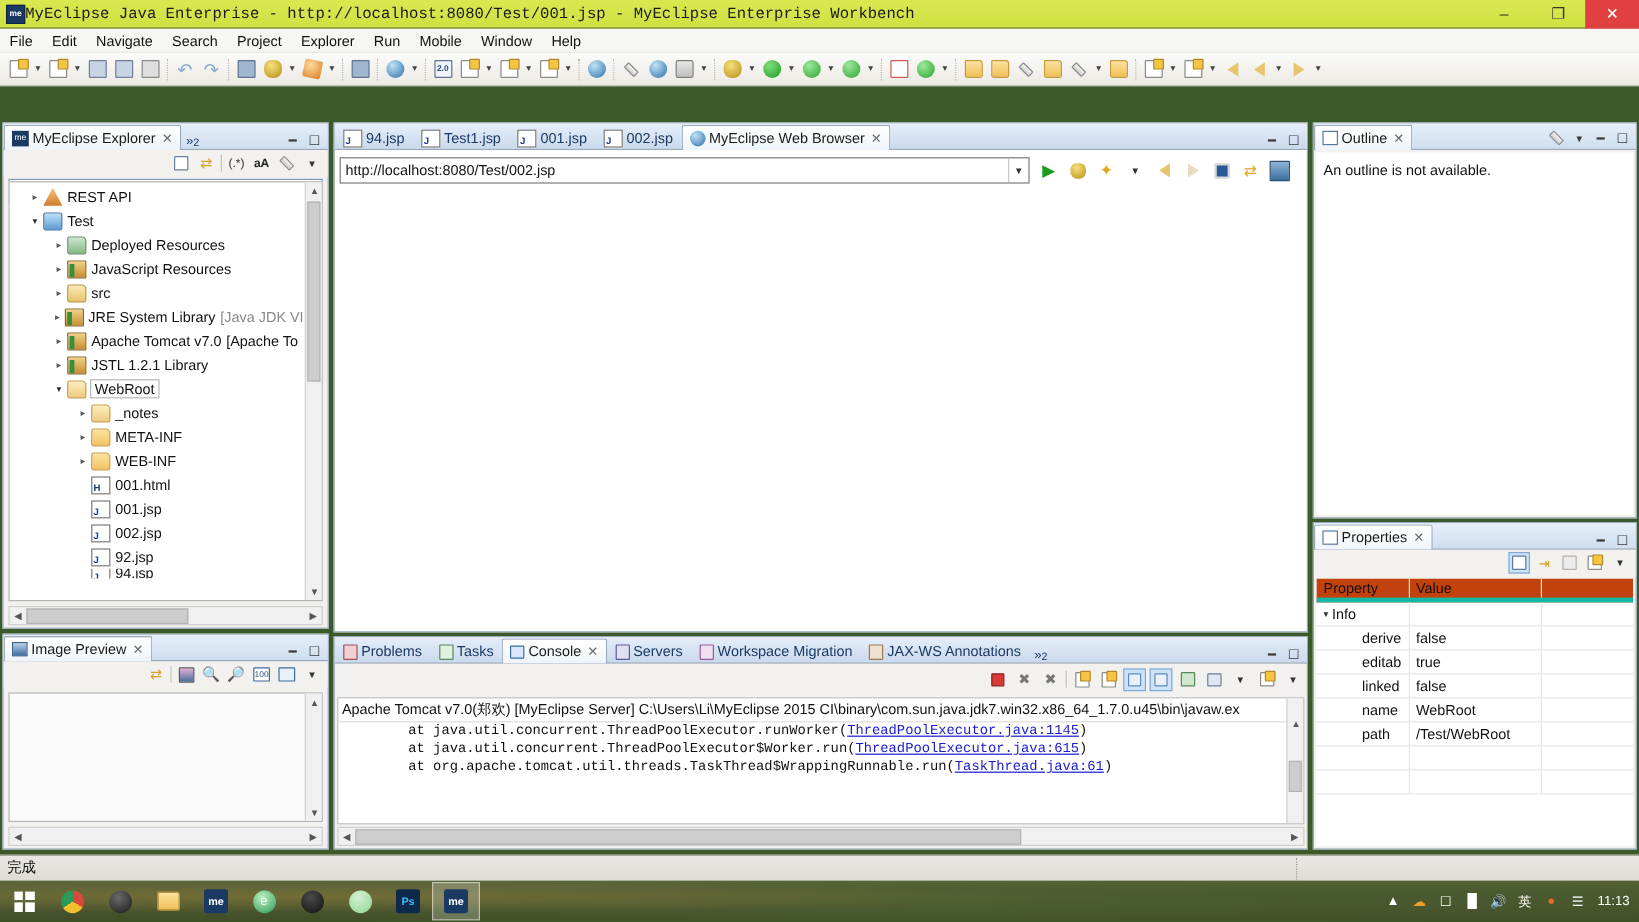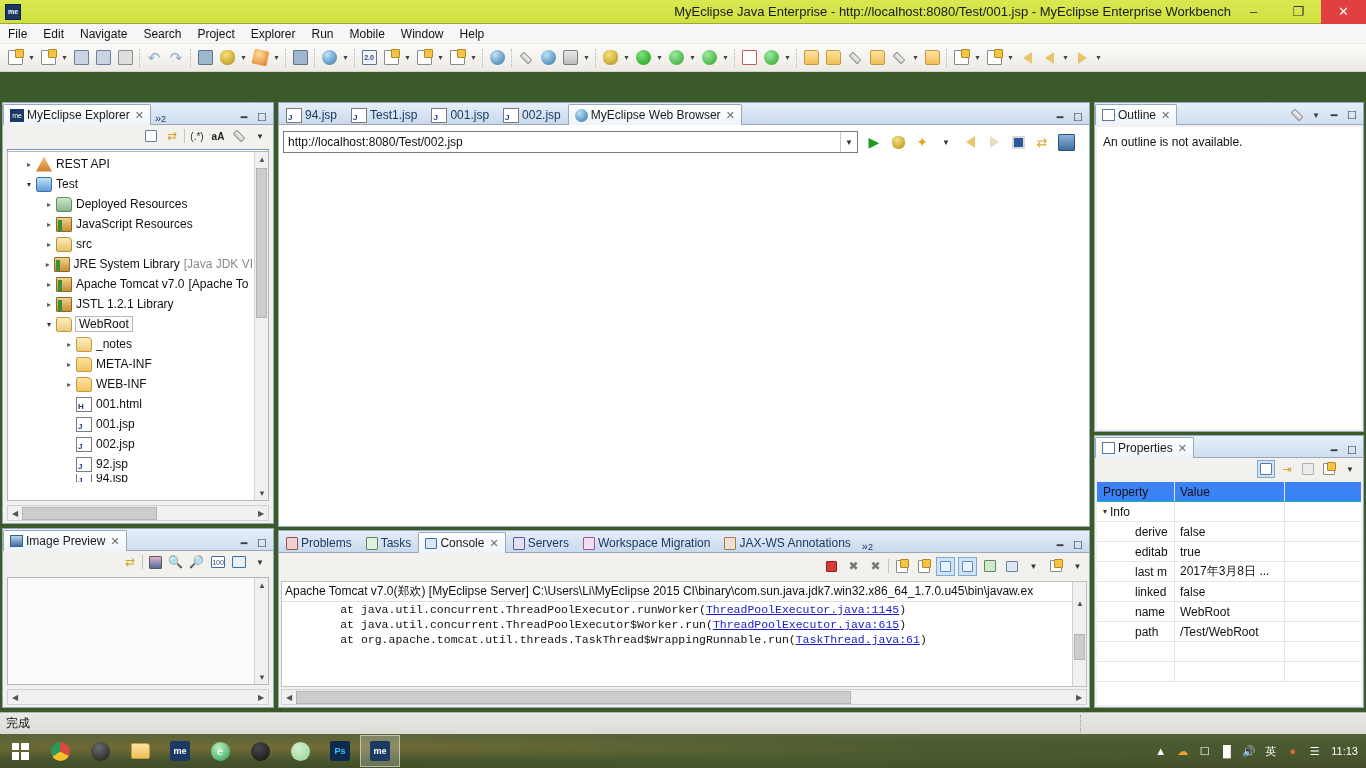--- a/index.html
+++ b/index.html
@@ -20,22 +20,22 @@
     border-bottom: 1px solid #9aa83a;
     display: flex; align-items: center;
   }
   #titlebar .tb-icon {
     width: 16px; height: 16px; margin-left: 5px;
     background: #1b3a63; color: #fff; font-size: 7px; font-weight: bold;
     display: flex; align-items: center; justify-content: center;
     border: 1px solid #0e2340;
   }
   #titlebar .tb-title {
-    flex: 1; text-align: right; font-size: 13px; color: #1a1a1a;
-    white-space: nowrap; overflow: hidden;
+    flex: 1; text-align: left; font-size: 13px; color: #1a1a1a;
+    white-space: nowrap; overflow: hidden; font-family: Liberation Mono, monospace;
   }
   .wbtn {
     width: 45px; height: 24px; display: flex; align-items: center; justify-content: center;
     font-size: 13px; color: #333;
   }
   .wbtn.close { background: #e04040; color: #fff; }
 
   
   #menubar {
     position: absolute; left: 0; top: 24px; width: 1366px; height: 20px;
@@ -245,21 +245,21 @@
   }
   #outline .body .msg { font-size: 12px; color: #111; padding: 8px 0 0 6px; }
 
   
   #properties { left: 1094px; top: 435px; width: 270px; height: 273px; }
   #prop-table {
     position: absolute; left: 2px; top: 46px; right: 2px; bottom: 2px;
     background: #fff; overflow: hidden;
   }
   .ptr { height: 20px; display: flex; border-bottom: 1px solid #e6e6e6; font-size: 12px; color: #111; align-items: center; }
-  .ptr.head { background: #3b82f6; border-bottom: 1px solid #14b8a6; }
+  .ptr.head { background: #c2410c; border-bottom: 4px solid #14b8a6; }
   .pc1 { width: 78px; padding-left: 6px; overflow: hidden; white-space: nowrap; border-right: 1px solid #e6e6e6; height: 100%; display:flex; align-items:center; }
   .pc2 { width: 110px; padding-left: 5px; overflow: hidden; white-space: nowrap; border-right: 1px solid #e6e6e6; height:100%; display:flex; align-items:center;}
   .pc3 { flex: 1; }
   .ptr .indent { padding-left: 32px; }
 
   
   #console { left: 278px; top: 530px; width: 812px; height: 178px; }
   #console .view-tabrow { background: linear-gradient(to bottom,#e6eefa,#c9d9ec); }
   #console-toolrow {
     position: absolute; right: 2px; top: 23px; height: 24px;
@@ -809,27 +809,20 @@
       </div>
       <div class="ptr">
         <span class="pc1">
             <span class="indent">editab</span>
           </span>
         <span class="pc2">true</span>
         <span class="pc3"></span>
       </div>
       <div class="ptr">
         <span class="pc1">
-            <span class="indent">last m</span>
-          </span>
-        <span class="pc2">2017年3月8日 ...</span>
-        <span class="pc3"></span>
-      </div>
-      <div class="ptr">
-        <span class="pc1">
             <span class="indent">linked</span>
           </span>
         <span class="pc2">false</span>
         <span class="pc3"></span>
       </div>
       <div class="ptr">
         <span class="pc1">
             <span class="indent">name</span>
           </span>
         <span class="pc2">WebRoot</span>

